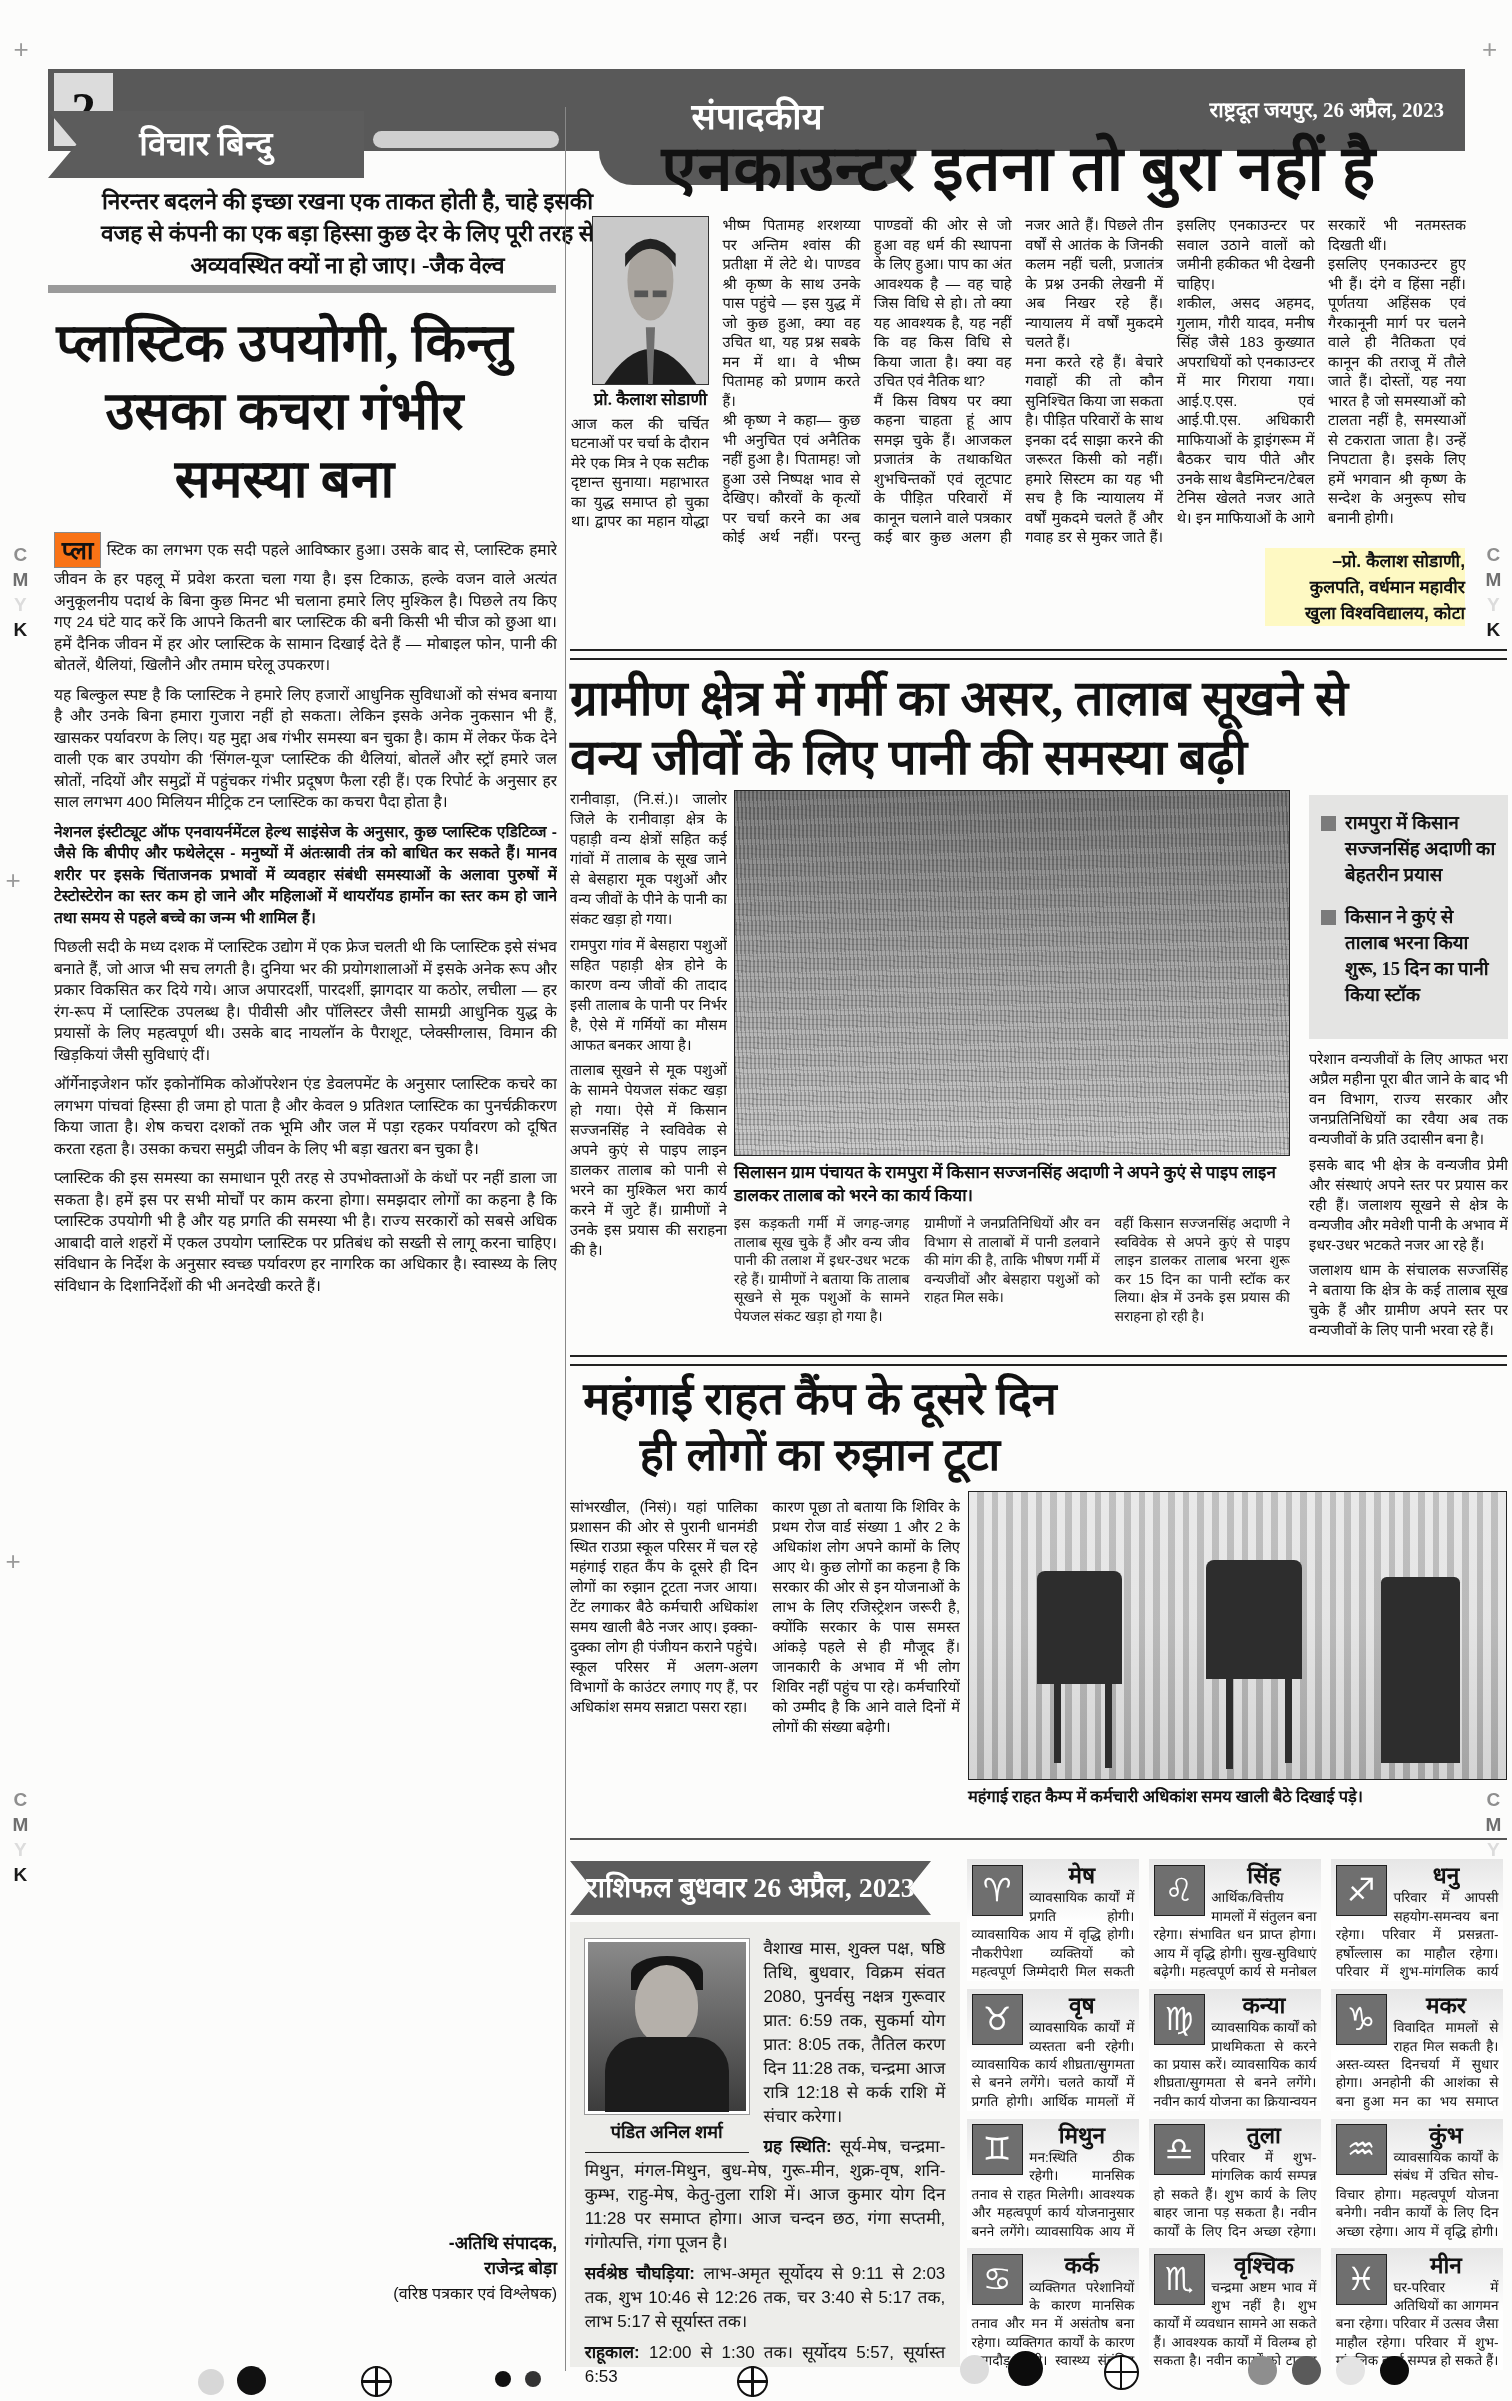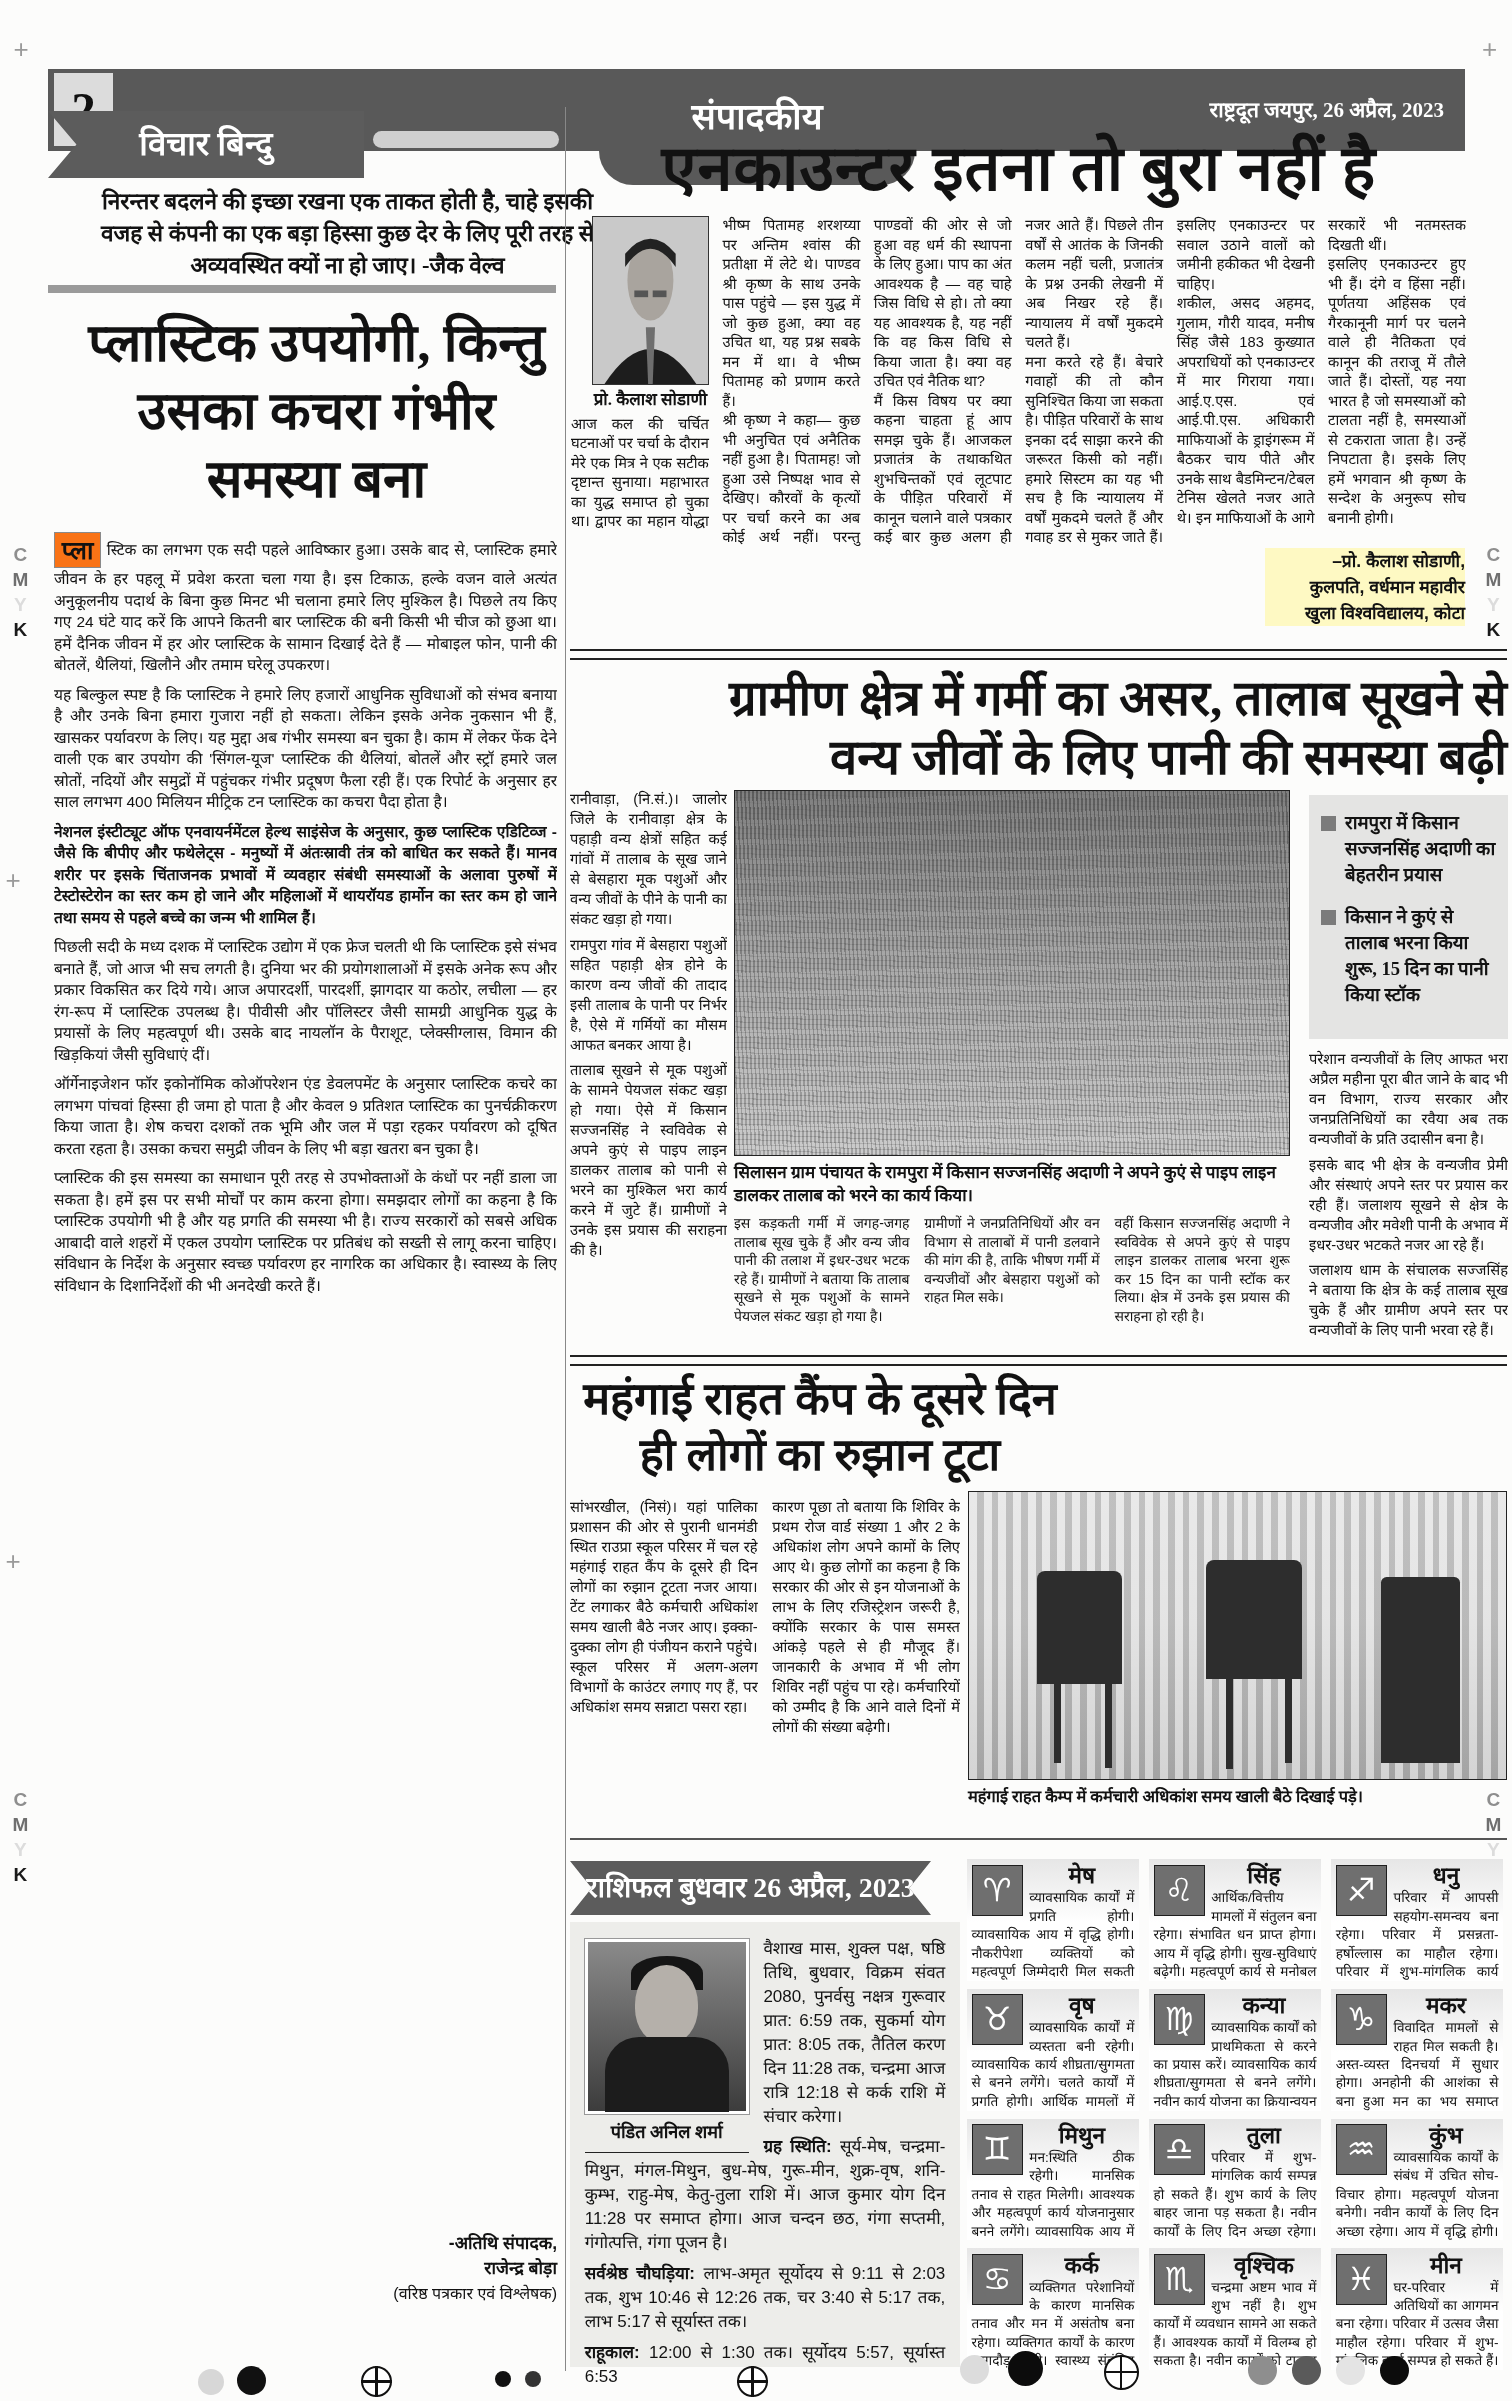--- a/index.html
+++ b/index.html
@@ -15,42 +15,42 @@
           font-family:"Liberation Serif",serif;}
   .mast{right:68px;top:95px;color:#fff;font-size:21px;font-weight:bold;font-family:"Liberation Serif",serif;}
   
   .ribbon{left:48px;top:111px;width:316px;height:67px;background:#5c5c5c;color:#fff;
           clip-path:polygon(0 0,100% 0,100% 100%,0 100%,9% 50%);
           font-size:33px;font-weight:bold;text-align:center;line-height:67px;font-family:"Liberation Serif",serif;}
   .ribbontail{left:373px;top:131px;width:186px;height:17px;background:#cfcfcf;border-radius:9px;}
   .quote{left:54px;top:186px;width:503px;text-align:center;font-weight:bold;font-size:22.6px;line-height:32px;
          font-family:"Liberation Serif",serif;margin-left:42px;}
   .grayrule{left:48px;top:285px;width:508px;height:8px;background:#9a9a9a;}
-  .plasthead{left:68px;top:309px;width:497px;text-align:center;font-weight:bold;font-size:53px;line-height:68px;
+  .plasthead{left:36px;top:309px;width:497px;text-align:center;font-weight:bold;font-size:53px;line-height:68px;
              font-family:"Liberation Serif",serif;}
   .plastbody{left:54px;top:532px;width:503px;height:1688px;font-size:15.5px;line-height:21.5px;text-align:justify;overflow:hidden;}
   .plastbody p{margin:0 0 8px 0;}
   .dropcap{display:inline-block;background:#f97316;border:1.1px solid #8a8a8a;font-weight:bold;font-size:25px;
            line-height:34px;padding:0 6.8px;margin-right:5.6px;vertical-align:-4.5px;}
   .boldp{font-weight:bold;}
   .lsign{left:54px;top:2231px;width:503px;text-align:right;font-weight:bold;font-size:17.5px;line-height:25px;}
   .lsign .small{font-weight:normal;font-size:16px;}
   .vline{left:565px;top:107px;width:1.1px;height:2264px;background:#888;}
   
   .enchead{left:573px;top:123px;width:892px;text-align:center;font-weight:bold;font-size:63px;
            font-family:"Liberation Serif",serif;letter-spacing:1.1px;}
   .encbody{left:571px;top:216px;width:895px;height:428px;column-count:6;column-gap:13.6px;
            font-size:14.7px;line-height:19.5px;text-align:justify;overflow:hidden;}
   .encbody figure{margin:0 0 5.6px 0;break-inside:avoid;padding-left:21px;}
   .portrait{width:100%;height:169px;background:linear-gradient(#d6d6d6,#bdbdbd);border:1.7px solid #333;box-sizing:border-box;}
   .figcap{text-align:center;font-weight:bold;font-size:17px;margin-top:4.5px;font-family:"Liberation Serif",serif;}
   .encsign{left:1265px;top:548px;width:200px;text-align:right;font-weight:bold;font-size:17.5px;line-height:26px;}
   .dblrule{left:570px;width:937px;height:6.8px;border-top:2.3px solid #222;border-bottom:2.3px solid #222;}
   
-  .pondhead{left:570px;top:669px;width:937px;text-align:right;font-weight:bold;font-size:49px;line-height:59px;
+  .pondhead{left:570px;top:669px;width:937px;text-align:left;font-weight:bold;font-size:49px;line-height:59px;
             font-family:"Liberation Serif",serif;}
   .pondleft{left:570px;top:789px;width:157px;height:562px;font-size:14.7px;line-height:20px;text-align:justify;overflow:hidden;}
   .pondleft p{margin:0 0 5.6px 0;}
   .pondphoto{left:734px;top:790px;width:556px;height:366px;border:1.7px solid #222;box-sizing:border-box;
      background:
        repeating-linear-gradient(87deg,rgba(40,40,40,.25) 0 1.7px,rgba(200,200,200,.2) 1.7px 4px),
        repeating-linear-gradient(2deg,rgba(90,90,90,.3) 0 1.1px,transparent 1.1px 5.1px),
        linear-gradient(180deg,#6d6d6d 0%,#8f8f8f 30%,#a9a9a9 55%,#cccccc 100%);}
   .pondcap{left:734px;top:1162px;width:556px;font-weight:bold;font-size:17px;line-height:22.6px;
            font-family:"Liberation Serif",serif;}

